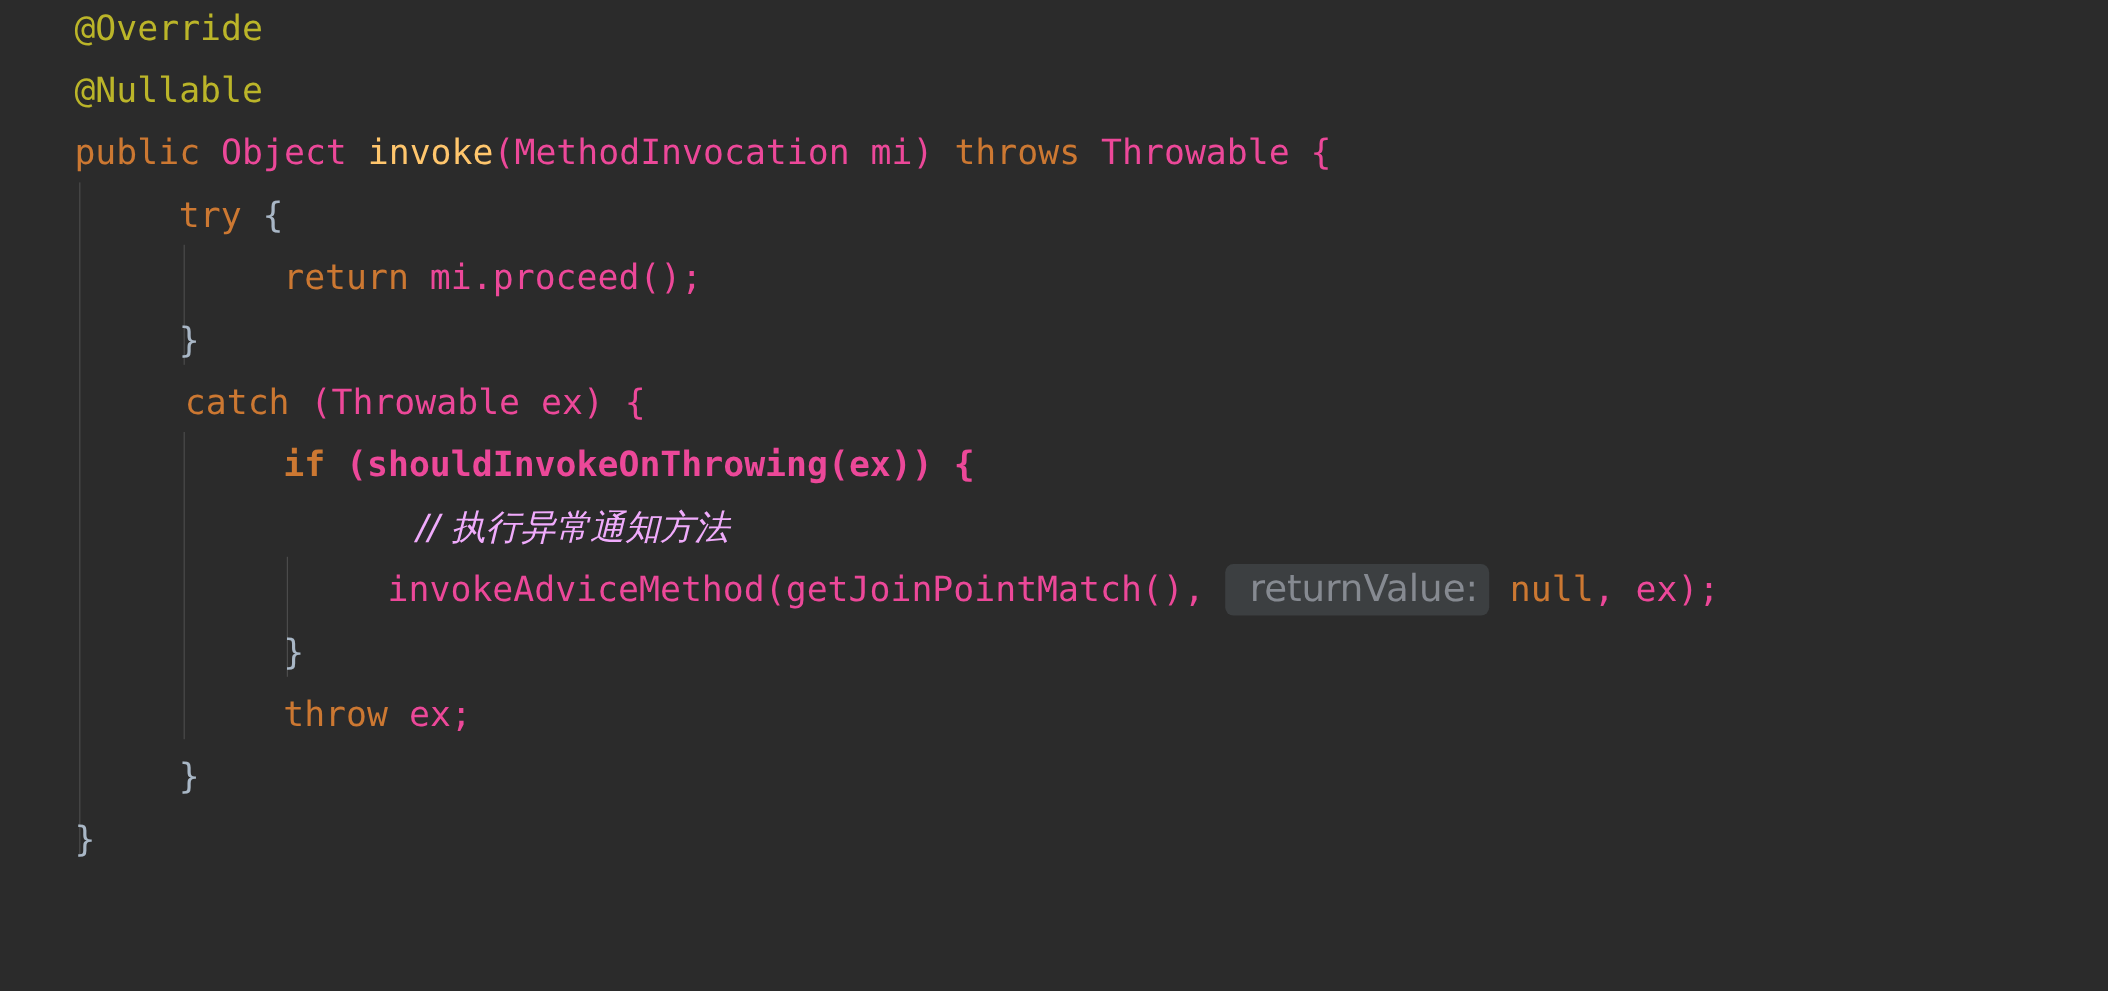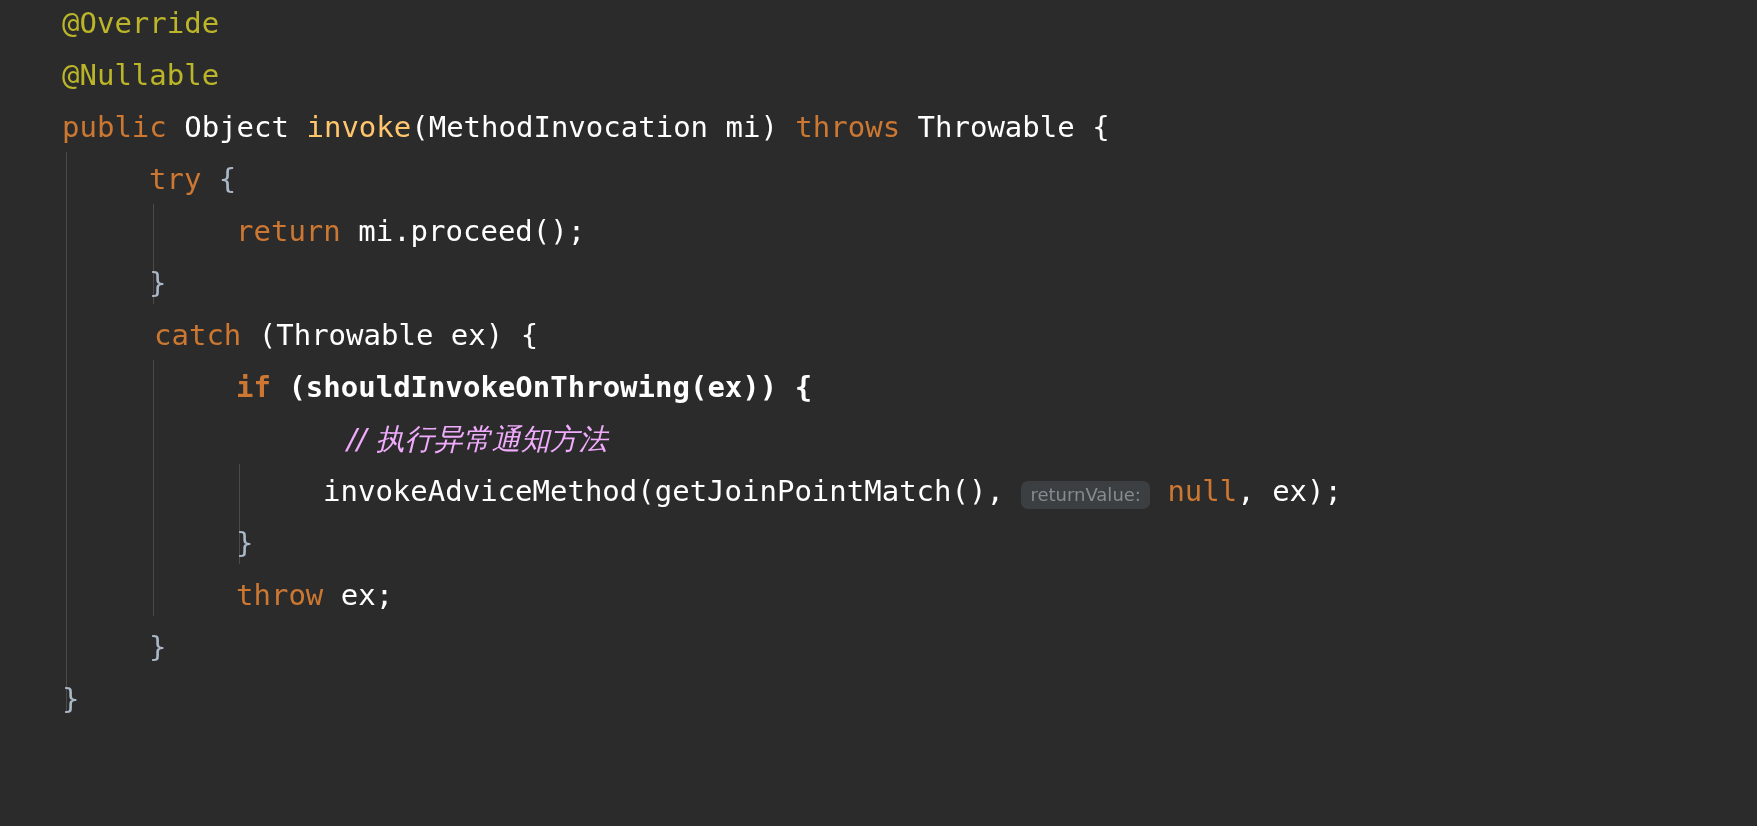--- a/index.html
+++ b/index.html
@@ -60,32 +60,32 @@
   .ln-7  { position:absolute; left: 62px;  top: 361px; font-weight: bold; }
   .ln-8  { position:absolute; left: 62px;  top: 413px; }
   .ln-9  { position:absolute; left: 62px;  top: 465px; }
   .ln-10 { position:absolute; left: 62px;  top: 517px; }
   .ln-11 { position:absolute; left: 62px;  top: 569px; }
   .ln-12 { position:absolute; left: 62px;  top: 621px; }
   .ln-13 { position:absolute; left: 62px;  top: 673px; }
 
   .kw      { color: #cc7832; }
   .anno    { color: #bbb529; }
-  .ident   { color: #ffffff; }
+  .ident   { color: #ec4899; }
   .method  { color: #ffc66d; }
   .comment { color: #f0abfc; font-style: italic; margin-left: 24px; }
   .punct   { color: #a9b7c6; }
 
   .hint {
     background: #3c3f41;
     color: #868a91;
     border-radius: 7px;
-    padding: 3px 9px 4px 9px;
+    padding: 3px 9px 4px 20px;
     font-family: "DejaVu Sans", "Liberation Sans", sans-serif;
-    font-size: 18px;
+    font-size: 31px;
     font-style: normal;
     letter-spacing: 0px;
   }
 
   .cjk {
     font-family: "DejaVu Sans", "Liberation Sans", sans-serif;
   }
 
   #watermark {
     position: absolute;

